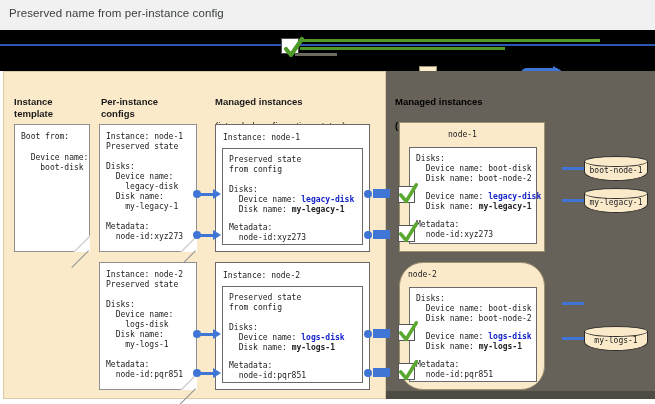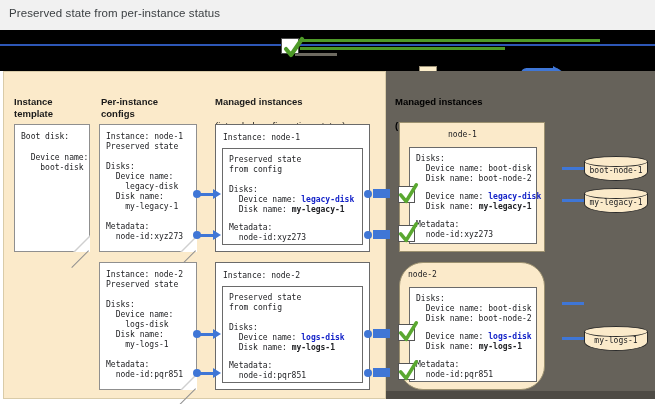--- a/index.html
+++ b/index.html
@@ -242,21 +242,21 @@
     color: #202124;
     white-space: nowrap;
   }
 </style>
 </head>
 <body>
 
 <div id="root">
 
   <div class="titlebar">
-    <div class="txt">Preserved state from per-instance status</div>
+    <div class="txt">Preserved name from per-instance config</div>
   </div>
 
   <div class="legendband">
     <div class="lg-blueline"></div>
     <div class="lg-greenline"></div>
     <div class="lg-greenline2"></div>
     <div class="lg-grayline"></div>
     <div class="lg-check">
       <svg width="24" height="24" viewBox="0 0 24 24" aria-hidden="true">
         <path d="M5 13 L10 19 L21 3" stroke="#4e9a28" stroke-width="4.2" fill="none" stroke-linecap="round" stroke-linejoin="round"></path>
@@ -284,21 +284,21 @@
     <div id="head-managed-line2">(intended configuration, status)</div>
     <div id="head-managed-line3">autogenerated</div>
   </div>
 
   <div class="colhead" id="head-dark-wrap">
     <div>Managed instances</div>
     <div>(intended configuration, status)</div>
   </div>
 
   <div class="doc" style="left:14px; top:124px; width:76px; height:128px;">
-    <div class="mono" style="left:6px; top:7px;">Boot disk:</div>
+    <div class="mono" style="left:6px; top:7px;">Boot from:</div>
     <div class="mono" style="left:6px; top:28px;">  Device name:</div>
     <div class="mono" style="left:6px; top:38px;">    boot-disk</div>
     <div class="fold"></div>
     <div class="fold2"></div>
     <div class="foldline"></div>
   </div>
 
   <div class="doc" style="left:99px; top:124px; width:98px; height:128px;">
     <div class="mono" style="left:6px; top:7px;">Instance: node-1</div>
     <div class="mono" style="left:6px; top:17px;">Preserved state</div>

